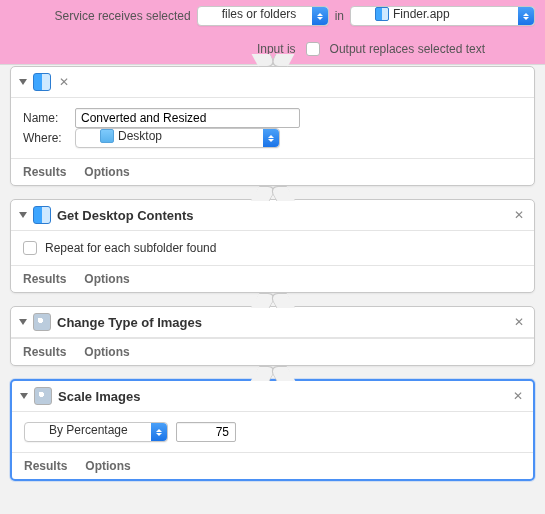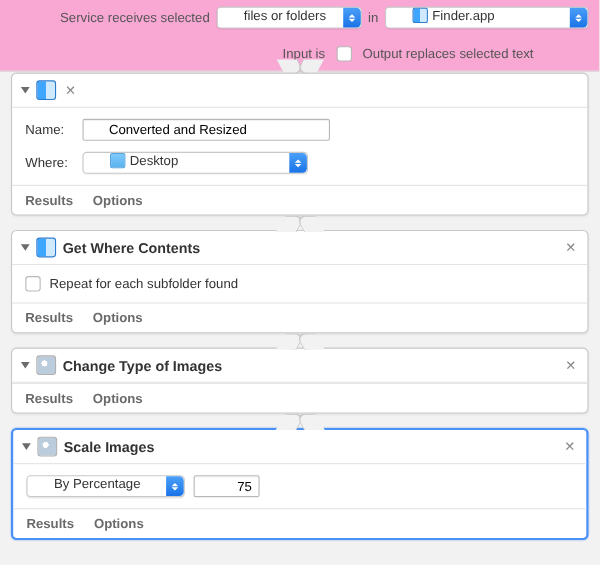--- a/index.html
+++ b/index.html
@@ -162,29 +162,28 @@
   }
   .action-title { font-weight:600; font-size:13px; flex:1; }
   .close-x {
     color:#888; font-size:12px; cursor:pointer;
     padding:0 2px;
   }
   .action-body {
     padding: 10px 12px;
     display:flex;
     flex-direction:column;
-    gap:10px;
   }
   .row { display:flex; align-items:center; gap:8px; }
   .field-label { color:#333; font-size:12px; min-width:44px; text-align:left;}
   input.text {
     height:20px;
     border:1px solid #b8b8b8;
     border-radius:2px;
-    padding:0 23px;
+    padding:0 5px;
     font-size:12px;
     background:#fff;
     box-shadow: inset 0 1px 1px rgba(0,0,0,0.06);
   }
   input.text.name { width:225px; }
   input.text.num { width:60px; text-align:right; padding-right:6px;}
   .action-footer {
     border-top:1px solid #e4e4e4;
     padding:6px 12px;
     display:flex;
@@ -267,21 +266,21 @@
   </div>
 
   <div class="connector-wrap">
       <div class="connector up"></div>
     </div>
 
   <div class="action">
     <div class="action-header">
       <span class="disclosure"></span>
       <span class="hdr-ico ico-finder-sm"></span>
-      <span class="action-title">Get Where Contents</span>
+      <span class="action-title">Get Desktop Contents</span>
       <span class="close-x">✕</span>
     </div>
     <div class="action-body">
       <div class="row">
         <span class="checkbox"></span>
         <span>Repeat for each subfolder found</span>
       </div>
     </div>
     <div class="action-footer">
       <span>Results</span>

